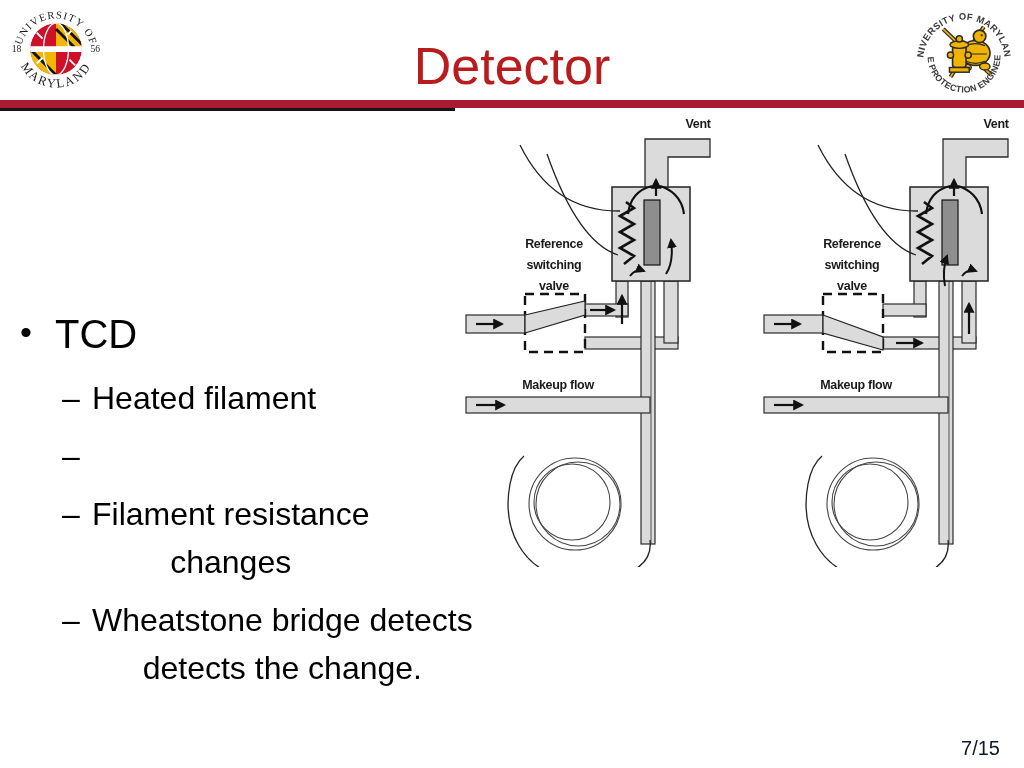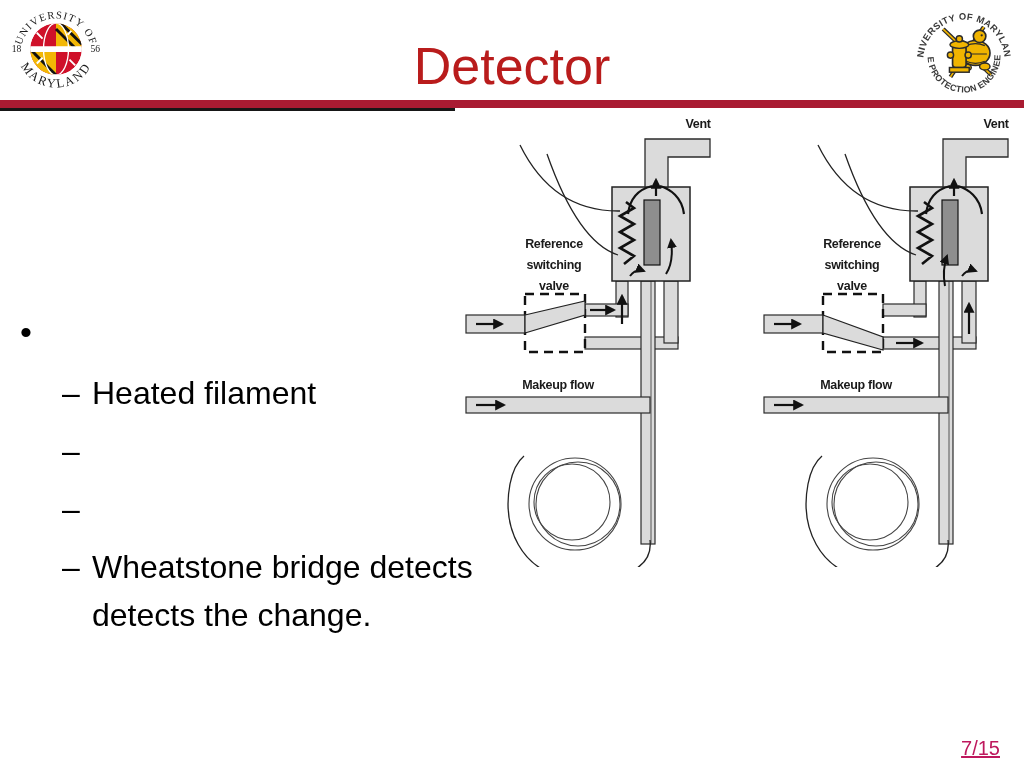--- a/index.html
+++ b/index.html
@@ -15,31 +15,31 @@
   .logo.seal{left:8px;top:4px;}
   .logo.fpe{left:912px;top:2px;}
 
   
   .bullets{position:absolute;left:20px;top:310px;width:545px;}
   .b-item{display:flex;align-items:flex-start;}
   .b-main{font-size:40px;line-height:1.2;margin-bottom:16px;}
   .b-main .mk{width:35px;flex:0 0 35px;font-size:34px;padding-top:2px;}
   .b-sub{font-size:32px;line-height:48px;margin-left:42px;margin-bottom:10px;}
   .b-sub .mk{width:30px;flex:0 0 30px;}
-  .line{display:block;}
+  .line{display:block;text-align:center;}
 
   
   .diagram{position:absolute;top:112px;width:275px;height:455px;}
   .diagram.left{left:458px;}
   .diagram.right{left:756px;}
   .dlabel{font-family:"Liberation Sans", sans-serif;font-weight:bold;font-size:12.5px;
           letter-spacing:-0.3px;fill:#1a1a1a;}
 
   
-  .page-num{position:absolute;right:24px;bottom:8px;font-size:20px;color:#be185d;text-decoration:underline;}
+  .page-num{position:absolute;right:24px;bottom:8px;font-size:20px;color:#0f172a;}
 </style>
 </head>
 <body>
 
 <div class="title">Detector</div>
 <div class="red-rule" style="background:#A91B32;"></div>
 <div class="black-rule"></div>
 
 <svg class="logo seal" width="96" height="96" viewBox="0 0 100 100">
   <defs>
@@ -96,32 +96,37 @@
     <textPath href="#fpeTop" startOffset="50%" text-anchor="middle">UNIVERSITY OF MARYLAND</textPath>
   </text>
   <text font-size="8.5" font-weight="bold" letter-spacing="0.3" fill="#3a3a3a">
     <textPath href="#fpeBot" startOffset="50%" text-anchor="middle">FIRE PROTECTION ENGINEERS</textPath>
   </text>
 </svg>
 
 <div class="bullets">
   <div class="b-item b-main">
     <span class="mk">•</span>
+    <span class="txt">TCD</span>
   </div>
   <div class="b-item b-sub">
     <span class="mk">–</span>
     <span class="txt">
         <span class="line">Heated filament</span>
       </span>
   </div>
   <div class="b-item b-sub">
     <span class="mk">–</span>
   </div>
   <div class="b-item b-sub">
     <span class="mk">–</span>
+    <span class="txt">
+      <span class="line">Filament resistance</span>
+      <span class="line">changes</span>
+    </span>
   </div>
   <div class="b-item b-sub">
     <span class="mk">–</span>
     <span class="txt">
       <span class="line">Wheatstone bridge detects</span>
       <span class="line">detects the change.</span>
     </span>
   </div>
 </div>
 

